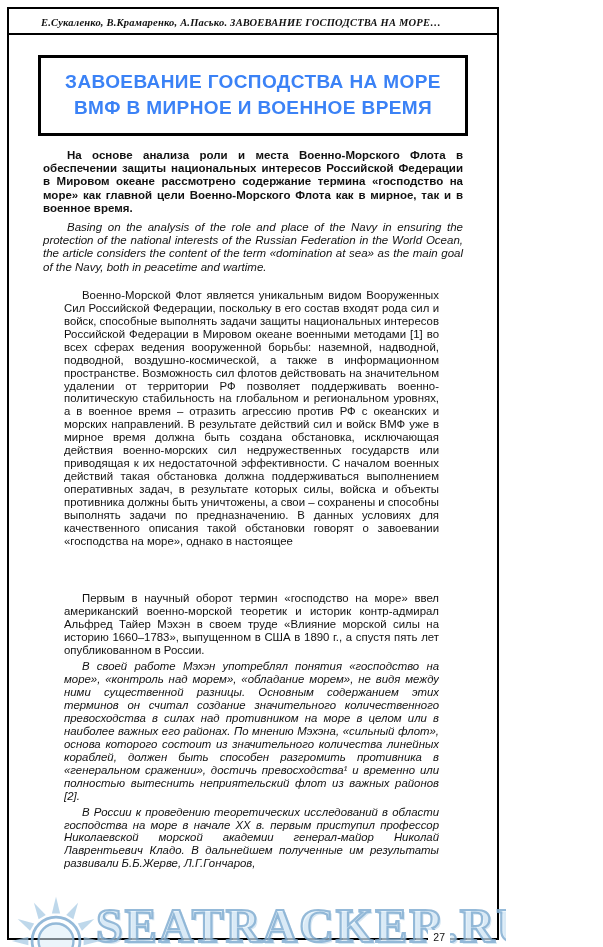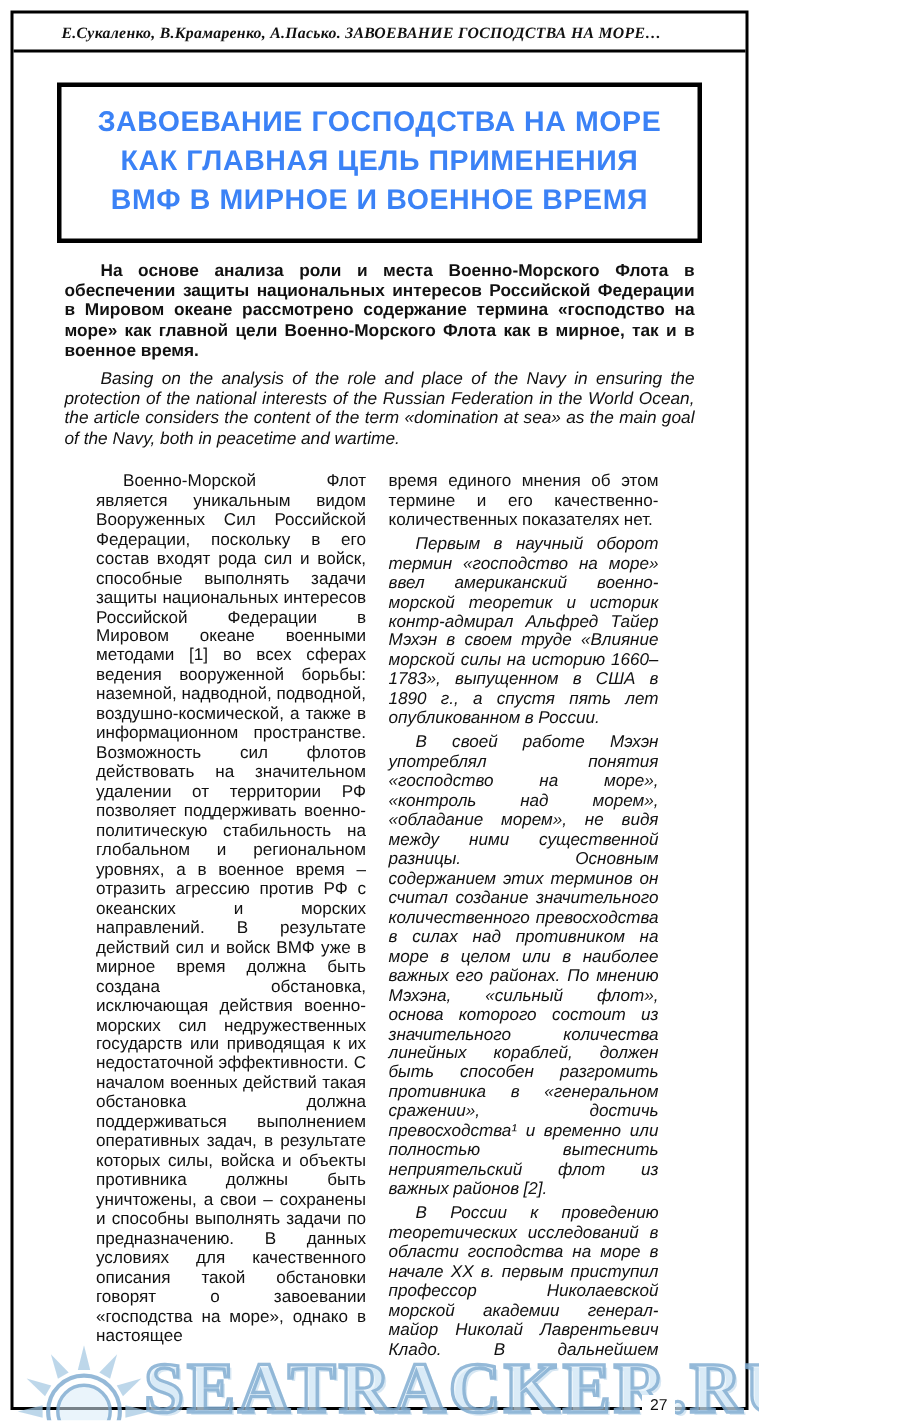--- a/index.html
+++ b/index.html
@@ -59,20 +59,21 @@
     font-style: italic;
     text-align: justify;
     text-indent: 24px;
   }
   .columns {
     display: flex;
     gap: 15px;
     margin: 15px 58px 0 55px;
     height: 592px;
     overflow: hidden;
+    flex-direction: column;
   }
   .col { flex: 1 1 0; }
   .col p {
     margin: 0;
     font-size: 11.4px;
     line-height: 12.95px;
     text-align: justify;
     text-indent: 18px;
     word-spacing: -0.2px;
   }
@@ -124,34 +125,32 @@
 <body>
 
 <div class="page">
   <div class="frame"></div>
 
   <div class="content">
     <div class="running-header">Е.Сукаленко, В.Крамаренко, А.Пасько. ЗАВОЕВАНИЕ ГОСПОДСТВА НА МОРЕ…</div>
 
     <div class="title-box">
       <div class="title-line">ЗАВОЕВАНИЕ ГОСПОДСТВА НА МОРЕ</div>
-      <div class="title-line">КАК ГЛАВНАЯ ЦЕЛЬ ПРИМЕНЕНИЯ</div>
       <div class="title-line">ВМФ В МИРНОЕ И ВОЕННОЕ ВРЕМЯ</div>
     </div>
 
     <div class="abstract-ru">На основе анализа роли и места Военно-Морского Флота в обеспечении защиты национальных интересов Российской Федерации в Мировом океане рассмотрено содержание термина «господство на море» как главной цели Военно-Морского Флота как в мирное, так и в военное время.</div>
 
     <div class="abstract-en">Basing on the analysis of the role and place of the Navy in ensuring the protection of the national interests of the Russian Federation in the World Ocean, the article considers the content of the term «domination at sea» as the main goal of the Navy, both in peacetime and wartime.</div>
 
     <div class="columns">
       <div class="col">
         <p>Военно-Морской Флот является уникальным видом Вооруженных Сил Российской Федерации, поскольку в его состав входят рода сил и войск, способные выполнять задачи защиты национальных интересов Российской Федерации в Мировом океане военными методами [1] во всех сферах ведения вооруженной борьбы: наземной, надводной, подводной, воздушно-космической, а также в информационном пространстве. Возможность сил флотов действовать на значительном удалении от территории РФ позволяет поддерживать военно-политическую стабильность на глобальном и региональном уровнях, а в военное время – отразить агрессию против РФ с океанских и морских направлений. В результате действий сил и войск ВМФ уже в мирное время должна быть создана обстановка, исключающая действия военно-морских сил недружественных государств или приводящая к их недостаточной эффективности. С началом военных действий такая обстановка должна поддерживаться выполнением оперативных задач, в результате которых силы, войска и объекты противника должны быть уничтожены, а свои – сохранены и способны выполнять задачи по предназначению. В данных условиях для качественного описания такой обстановки говорят о завоевании «господства на море», однако в настоящее</p>
       </div>
       <div class="col">
-        <p class="no-indent">время единого мнения об этом термине и его качественно-количественных показателях нет.</p>
         <p>Первым в научный оборот термин «господство на море» ввел американский военно-морской теоретик и историк контр-адмирал Альфред Тайер Мэхэн в своем труде «Влияние морской силы на историю 1660–1783», выпущенном в США в 1890 г., а спустя пять лет опубликованном в России.</p>
         <p>В своей работе Мэхэн употреблял понятия «господство на море», «контроль над морем», «обладание морем», не видя между ними существенной разницы. Основным содержанием этих терминов он считал создание значительного количественного превосходства в силах над противником на море в целом или в наиболее важных его районах. По мнению Мэхэна, «сильный флот», основа которого состоит из значительного количества линейных кораблей, должен быть способен разгромить противника в «генеральном сражении», достичь превосходства¹ и временно или полностью вытеснить неприятельский флот из важных районов [2].</p>
         <p>В России к проведению теоретических исследований в области господства на море в начале XX в. первым приступил профессор Николаевской морской академии генерал-майор Николай Лаврентьевич Кладо. В дальнейшем полученные им результаты развивали Б.Б.Жерве, Л.Г.Гончаров,</p>
       </div>
     </div>
   </div>
 
 
   <div class="watermark">
     <svg class="sun-logo" width="92" height="92" viewBox="0 0 100 100" aria-hidden="true">

